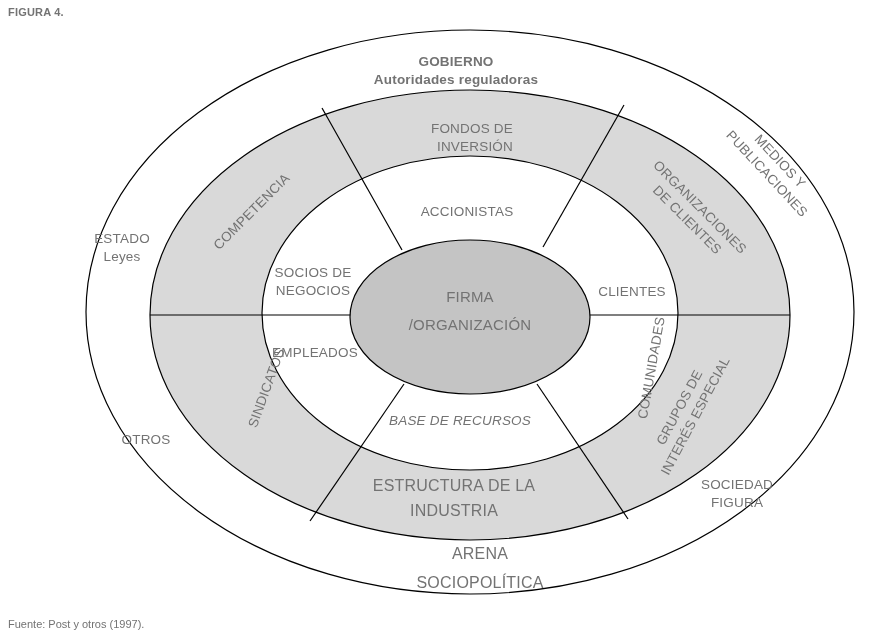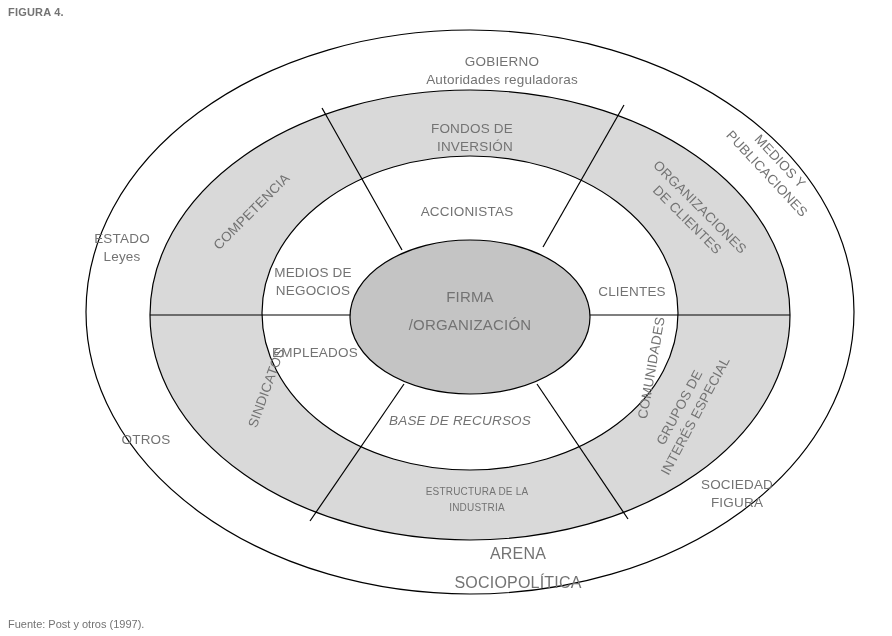--- a/index.html
+++ b/index.html
@@ -24,33 +24,33 @@
   }
   .figure-label{
     position:absolute;left:8px;top:6px;
     font-size:11px;font-weight:bold;letter-spacing:.2px;
   }
   .source-label{
     position:absolute;left:8px;top:618px;
     font-size:11px;
   }
   
-  .lbl-gobierno{left:502px;top:71px;}
+  .lbl-gobierno{left:456px;top:71px;font-weight:bold;}
   .lbl-medios{left:773px;top:168px;transform:translate(-50%,-50%) rotate(47deg);}
   .lbl-estado{left:122px;top:248px;text-align:center;}
   .lbl-otros{left:146px;top:440px;}
   .lbl-sociedad{left:737px;top:494px;}
-  .lbl-arena{left:480px;top:569px;font-size:16px;line-height:1.8;margin-left:38px;}
+  .lbl-arena{left:480px;top:569px;font-size:16px;line-height:1.8;}
   
   .lbl-fondos{left:472px;top:138px;text-align:right;}
   .lbl-competencia{left:252px;top:212px;transform:translate(-50%,-50%) rotate(-45deg);}
   .lbl-organizaciones{left:693px;top:214px;transform:translate(-50%,-50%) rotate(45deg);}
   .lbl-sindicatos{left:267px;top:388px;transform:translate(-50%,-50%) rotate(-70deg);}
   .lbl-grupos{left:688px;top:412px;transform:translate(-50%,-50%) rotate(-62deg);}
-  .lbl-estructura{left:477px;top:499px;font-size:10px;line-height:1.55;}
+  .lbl-estructura{left:454px;top:499px;font-size:16px;line-height:1.55;}
   
   .lbl-accionistas{left:467px;top:212px;}
   .lbl-socios{left:313px;top:282px;}
   .lbl-clientes{left:632px;top:292px;}
   .lbl-empleados{left:315px;top:353px;}
   .lbl-comunidades{left:652px;top:368px;transform:translate(-50%,-50%) rotate(-80deg);}
   .lbl-base{left:460px;top:421px;font-style:italic;}
   
   .lbl-firma{left:470px;top:311px;font-size:15px;line-height:1.85;}
 </style>
@@ -96,21 +96,21 @@
   <div class="lbl lbl-competencia">COMPETENCIA</div>
   <div class="lbl lbl-organizaciones">ORGANIZACIONES
 DE CLIENTES</div>
   <div class="lbl lbl-sindicatos">SINDICATOS</div>
   <div class="lbl lbl-grupos">GRUPOS DE
 INTERÉS ESPECIAL</div>
   <div class="lbl lbl-estructura">ESTRUCTURA DE LA
 INDUSTRIA</div>
 
   <div class="lbl lbl-accionistas">ACCIONISTAS</div>
-  <div class="lbl lbl-socios">MEDIOS DE
+  <div class="lbl lbl-socios">SOCIOS DE
 NEGOCIOS</div>
   <div class="lbl lbl-clientes">CLIENTES</div>
   <div class="lbl lbl-empleados">EMPLEADOS</div>
   <div class="lbl lbl-comunidades">COMUNIDADES</div>
   <div class="lbl lbl-base">BASE DE RECURSOS</div>
 
   <div class="lbl lbl-firma">FIRMA
 /ORGANIZACIÓN</div>
 
   <div class="source-label">Fuente: Post y otros (1997).</div>

